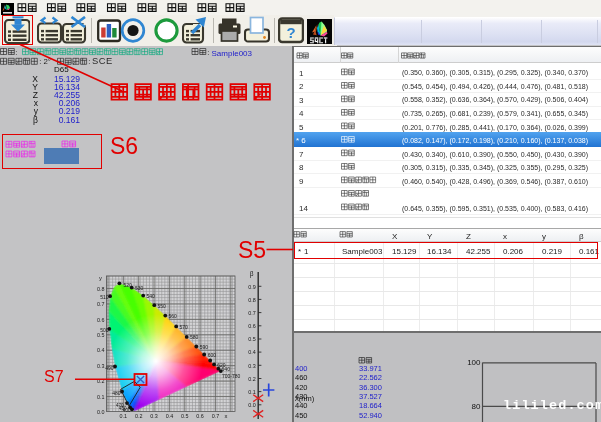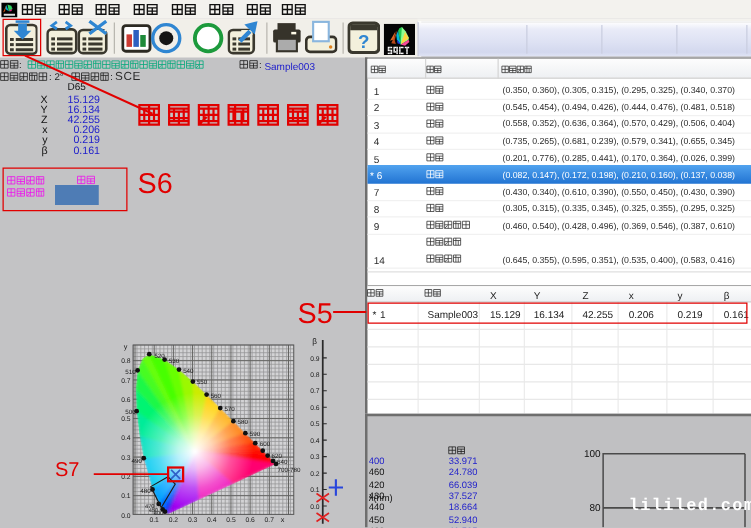--- a/index.html
+++ b/index.html
@@ -318,25 +318,25 @@
   </div>
 </div>
 <div id="bpanel"></div>
 <div id="sphead">λ(nm)</div>
 <div class="sprow" style="top:365.0px">
     <span class="sw bl">400</span>
     <span class="sv bl">33.971</span>
   </div>
 <div class="sprow" style="top:374.3px">
     <span class="sw ">460</span>
-    <span class="sv bl">24.780</span>
+    <span class="sv bl">22.562</span>
   </div>
 <div class="sprow" style="top:383.6px">
     <span class="sw ">420</span>
-    <span class="sv bl">66.039</span>
+    <span class="sv bl">36.300</span>
   </div>
 <div class="sprow" style="top:392.9px">
     <span class="sw ">430</span>
     <span class="sv bl">37.527</span>
   </div>
 <div class="sprow" style="top:402.2px">
     <span class="sw ">440</span>
     <span class="sv bl">18.664</span>
   </div>
 <div class="sprow" style="top:411.5px">

